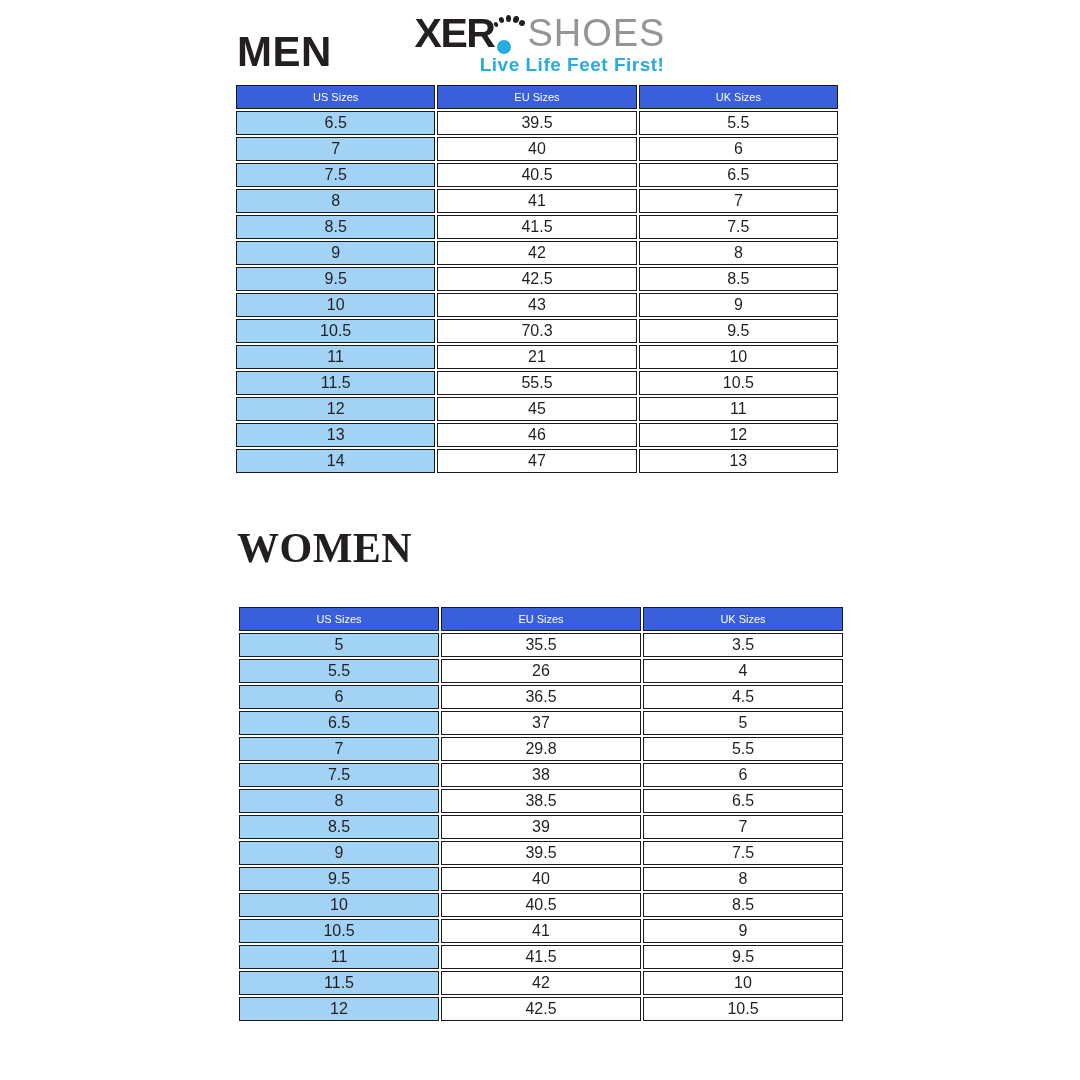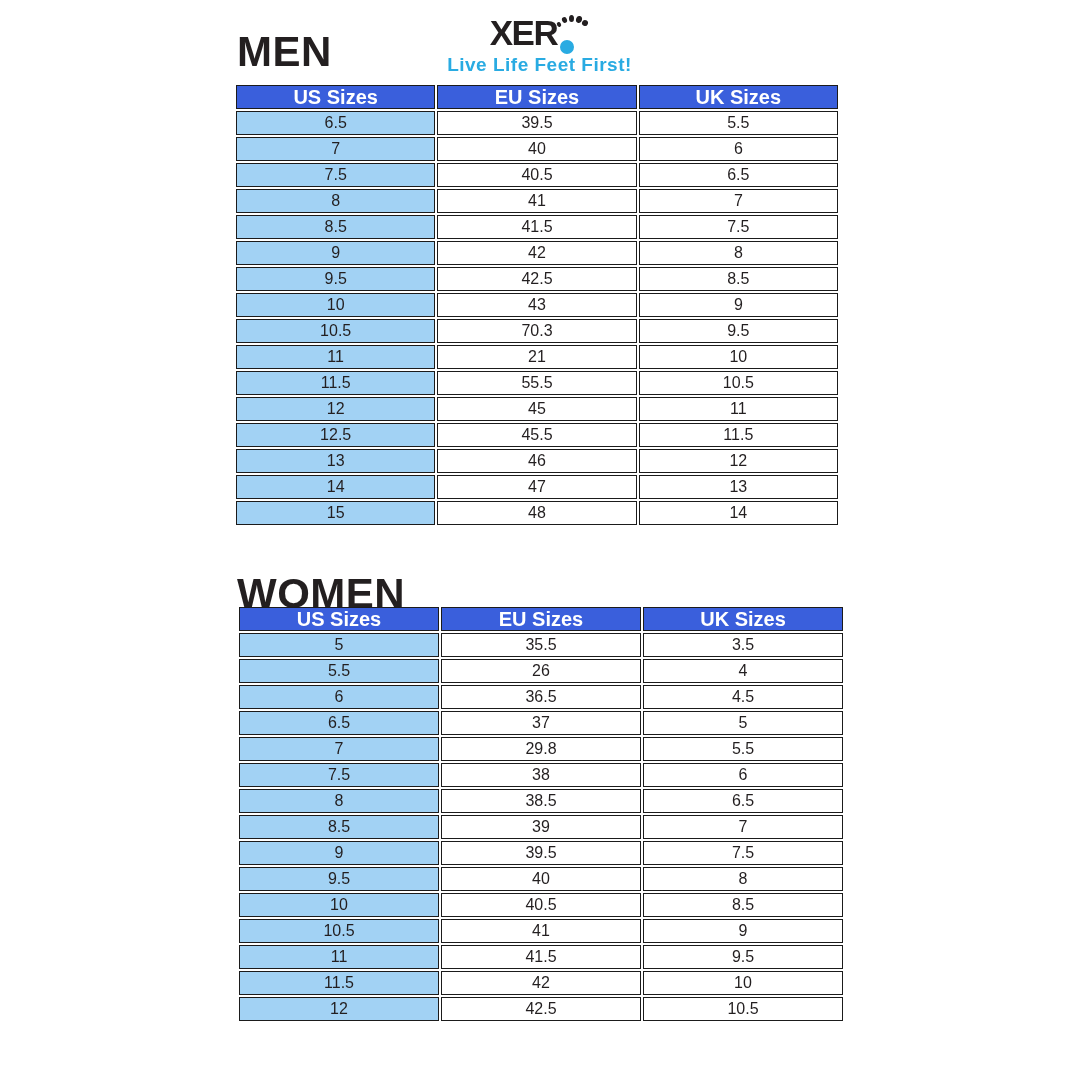--- a/index.html
+++ b/index.html
@@ -33,21 +33,21 @@
     pointer-events: none;
   }
   .logo-inner { display: inline-block; }
   .logo-row {
     display: flex;
     align-items: center;
     justify-content: center;
     height: 46px;
   }
   .brand-xer {
-    font-size: 35px;
+    font-size: 41px;
     font-weight: 800;
     letter-spacing: -1.5px;
     color: var(--text-c);
   }
   .foot-o {
     position: relative;
     width: 27px;
     height: 27px;
     margin: 10px 3px 0 3px;
   }
@@ -70,40 +70,40 @@
   .toe3 { width: 5px; height: 7px; left:  9px; top: -10px; }
   .toe4 { width: 6px; height: 7px; left: 16px; top: -9px; transform: rotate(15deg); }
   .toe5 { width: 6px; height: 6px; left: 22px; top: -5px; transform: rotate(25deg); }
   .brand-shoes {
     font-size: 38px;
     font-weight: normal;
     letter-spacing: 1px;
     color: var(--shoes-gray);
   }
   .tagline {
-    text-align: left;
+    text-align: right;
     font-size: 19px;
     font-weight: bold;
     letter-spacing: 0.5px;
     color: var(--accent);
     margin-top: -2px;
     padding-right: 1px;
   }
 
   
   .section-title {
     position: absolute;
     left: 237px;
     font-size: 42px;
     font-weight: 800;
     letter-spacing: 0.5px;
     color: var(--text-c);
   }
   #men-title { top: 28px; }
-  #women-title { top: 570px; }
+  #women-title { top: 524px; font-family: Liberation Serif, serif; }
 
   
   table.size-table {
     position: absolute;
     border-collapse: separate;
     border-spacing: 2px;
     table-layout: fixed;
   }
   #men-table { left: 234px; top: 83px; width: 606px; }
   #women-table { left: 237px; top: 605px; width: 608px; }
@@ -114,42 +114,43 @@
     height: 22px;
     line-height: 22px;
     padding: 0;
     font-size: 16px;
     color: var(--text-c);
     overflow: hidden;
   }
   .size-table th {
     background: var(--header-bg);
     color: #ffffff;
-    font-weight: bold;
-    font-size: 20px;
+    font-weight: normal;
+    font-size: 11px;
     text-align: center;
   }
   .size-table td { background: #ffffff; }
   .size-table td.us { background: var(--us-bg); }
 </style>
 </head>
 <body>
 
 <div class="logo">
   <div class="logo-inner">
     <div class="logo-row">
       <span class="brand-xer">XER</span>
       <span class="foot-o">
         <span class="toe toe1"></span>
         <span class="toe toe2"></span>
         <span class="toe toe3"></span>
         <span class="toe toe4"></span>
         <span class="toe toe5"></span>
         <span class="foot-ring"></span>
       </span>
+      <span class="brand-shoes">SHOES</span>
     </div>
     <div class="tagline">Live Life Feet First!</div>
   </div>
 </div>
 
 <div id="men-title" class="section-title">MEN</div>
 <table id="men-table" class="size-table">
     <thead>
       <tr>
         <th>US Sizes</th>
@@ -212,39 +213,29 @@
         <td class="us">11.5</td>
         <td>55.5</td>
         <td>10.5</td>
       </tr>
       <tr>
         <td class="us">12</td>
         <td>45</td>
         <td>11</td>
       </tr>
       <tr>
-        <td class="us">12.5</td>
-        <td>45.5</td>
-        <td>11.5</td>
-      </tr>
-      <tr>
         <td class="us">13</td>
         <td>46</td>
         <td>12</td>
       </tr>
       <tr>
         <td class="us">14</td>
         <td>47</td>
         <td>13</td>
       </tr>
-      <tr>
-        <td class="us">15</td>
-        <td>48</td>
-        <td>14</td>
-      </tr>
     </tbody>
   </table>
 
 <div id="women-title" class="section-title">WOMEN</div>
 <table id="women-table" class="size-table">
     <thead>
       <tr>
         <th>US Sizes</th>
         <th>EU Sizes</th>
         <th>UK Sizes</th>

